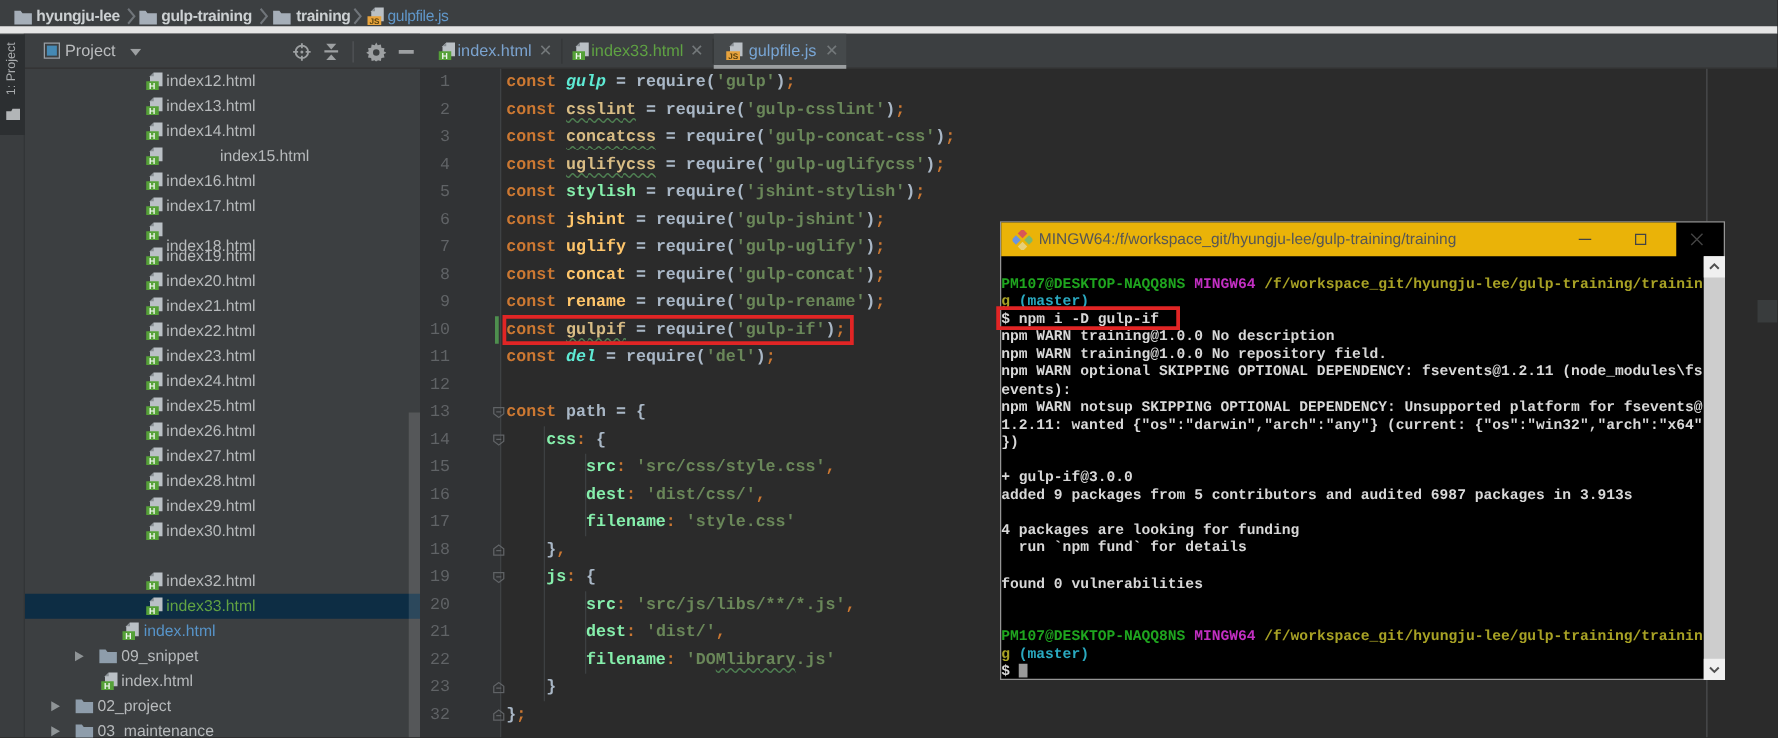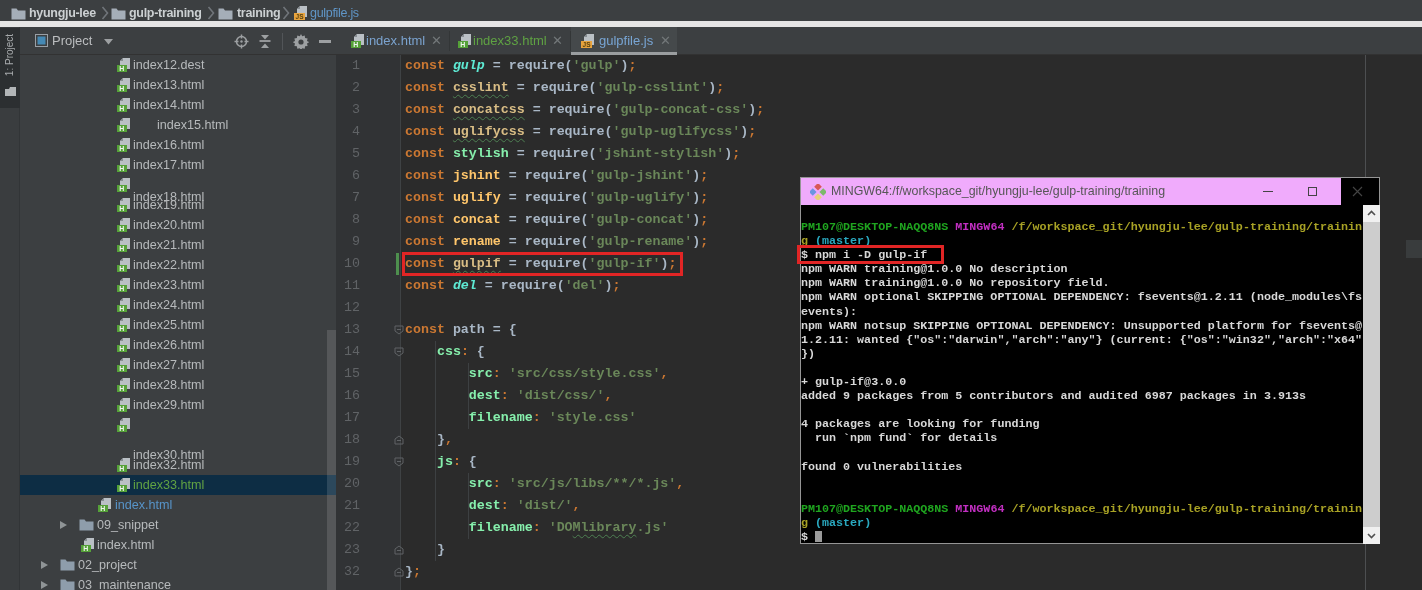--- a/index.html
+++ b/index.html
@@ -42,21 +42,21 @@
 .v{color:#ffc66b}
 .vu{color:#d9bd85;text-decoration:underline wavy #4e8052 1px;text-underline-offset:3px}
 .wv{text-decoration:underline wavy #4e8052 1px;text-underline-offset:3px}
 .ig{position:absolute;width:1px;background:#3d4042}
 #vcsbar{position:absolute;left:396px;top:253px;width:3px;height:22px;background:#4e8f4e}
 #marginline{position:absolute;left:1365px;top:55px;width:1px;height:535px;background:#4d4f51}
 .fold{position:absolute;left:394px;width:10px;height:10px}
 .redbox{position:absolute;border:3px solid #e12525}
 
 #term{position:absolute;left:800px;top:177px;width:580px;height:367px;background:#000;border:1px solid #959595}
-#ttitle{position:absolute;left:0;top:0;width:540px;height:27px;background:#f0abfc}
+#ttitle{position:absolute;left:0;top:0;width:540px;height:27px;background:#eab308}
 #ttext{position:absolute;left:30px;top:0;height:27px;line-height:27px;font-size:12.4px;color:#565656;white-space:nowrap}
 #tbody{position:absolute;left:0px;top:42px;font-family:"Liberation Mono",monospace;font-size:11.7px;line-height:14.1px;color:#d8d8d8;white-space:pre;font-weight:bold}
 .g{color:#1fa51f}
 .m{color:#c22fc2}
 .y{color:#a8a225}
 .c{color:#2aa9c0}
 #tscrollbar{position:absolute;left:562px;top:27px;width:17px;height:339px;background:#cdcdcd}
 .tbtn{position:absolute;left:0;width:17px;height:17px;background:#f0f0f0;color:#505050;text-align:center}
 .cur{display:inline-block;width:7px;height:11px;background:#9a9a9a;vertical-align:-2px}
 </style></head>
@@ -126,21 +126,21 @@
         </svg>
         <div class="abs" style="left:299px;top:13px;width:12px;height:2.5px;background:#9da0a2"></div>
       </div>
       <div class="row" style="top:28px">
         <svg class="abs" style="left:96px;top:2px" width="16" height="16" viewBox="0 0 16 16">
           <path d="M7 1 h7 v11 h-10 v-8 z" fill="#bac0c5"></path>
           <path d="M7 1 v3 h-3 z" fill="#878d92"></path>
           <rect x="1" y="8" width="10" height="7" fill="#55a138"></rect>
           <text x="5.7" y="14.2" font-size="7" font-weight="bold" fill="#eef4ee" text-anchor="middle" font-family="Liberation Sans">H</text>
         </svg>
-        <span class="tlabel" style="left:113px;">index12.dest</span>
+        <span class="tlabel" style="left:113px;">index12.html</span>
       </div>
       <div class="row" style="top:48px">
         <svg class="abs" style="left:96px;top:2px" width="16" height="16" viewBox="0 0 16 16">
           <path d="M7 1 h7 v11 h-10 v-8 z" fill="#bac0c5"></path>
           <path d="M7 1 v3 h-3 z" fill="#878d92"></path>
           <rect x="1" y="8" width="10" height="7" fill="#55a138"></rect>
           <text x="5.7" y="14.2" font-size="7" font-weight="bold" fill="#eef4ee" text-anchor="middle" font-family="Liberation Sans">H</text>
         </svg>
         <span class="tlabel" style="left:113px;">index13.html</span>
       </div>
@@ -153,21 +153,21 @@
         </svg>
         <span class="tlabel" style="left:113px;">index14.html</span>
       </div>
       <div class="row" style="top:88px">
         <svg class="abs" style="left:96px;top:2px" width="16" height="16" viewBox="0 0 16 16">
           <path d="M7 1 h7 v11 h-10 v-8 z" fill="#bac0c5"></path>
           <path d="M7 1 v3 h-3 z" fill="#878d92"></path>
           <rect x="1" y="8" width="10" height="7" fill="#55a138"></rect>
           <text x="5.7" y="14.2" font-size="7" font-weight="bold" fill="#eef4ee" text-anchor="middle" font-family="Liberation Sans">H</text>
         </svg>
-        <span class="tlabel" style="left:109px;padding-left:28px;">index15.html</span>
+        <span class="tlabel" style="left:128px;padding-left:28px;">index15.html</span>
       </div>
       <div class="row" style="top:108px">
         <svg class="abs" style="left:96px;top:2px" width="16" height="16" viewBox="0 0 16 16">
           <path d="M7 1 h7 v11 h-10 v-8 z" fill="#bac0c5"></path>
           <path d="M7 1 v3 h-3 z" fill="#878d92"></path>
           <rect x="1" y="8" width="10" height="7" fill="#55a138"></rect>
           <text x="5.7" y="14.2" font-size="7" font-weight="bold" fill="#eef4ee" text-anchor="middle" font-family="Liberation Sans">H</text>
         </svg>
         <span class="tlabel" style="left:113px;">index16.html</span>
       </div>
@@ -288,21 +288,21 @@
         </svg>
         <span class="tlabel" style="left:113px;">index29.html</span>
       </div>
       <div class="row" style="top:388px">
         <svg class="abs" style="left:96px;top:2px" width="16" height="16" viewBox="0 0 16 16">
           <path d="M7 1 h7 v11 h-10 v-8 z" fill="#bac0c5"></path>
           <path d="M7 1 v3 h-3 z" fill="#878d92"></path>
           <rect x="1" y="8" width="10" height="7" fill="#55a138"></rect>
           <text x="5.7" y="14.2" font-size="7" font-weight="bold" fill="#eef4ee" text-anchor="middle" font-family="Liberation Sans">H</text>
         </svg>
-        <span class="tlabel" style="left:113px;margin-top:30px;">index30.html</span>
+        <span class="tlabel" style="left:113px;">index30.html</span>
       </div>
       <div class="row" style="top:428px">
         <svg class="abs" style="left:96px;top:2px" width="16" height="16" viewBox="0 0 16 16">
           <path d="M7 1 h7 v11 h-10 v-8 z" fill="#bac0c5"></path>
           <path d="M7 1 v3 h-3 z" fill="#878d92"></path>
           <rect x="1" y="8" width="10" height="7" fill="#55a138"></rect>
           <text x="5.7" y="14.2" font-size="7" font-weight="bold" fill="#eef4ee" text-anchor="middle" font-family="Liberation Sans">H</text>
         </svg>
         <span class="tlabel" style="left:113px;">index32.html</span>
       </div>

